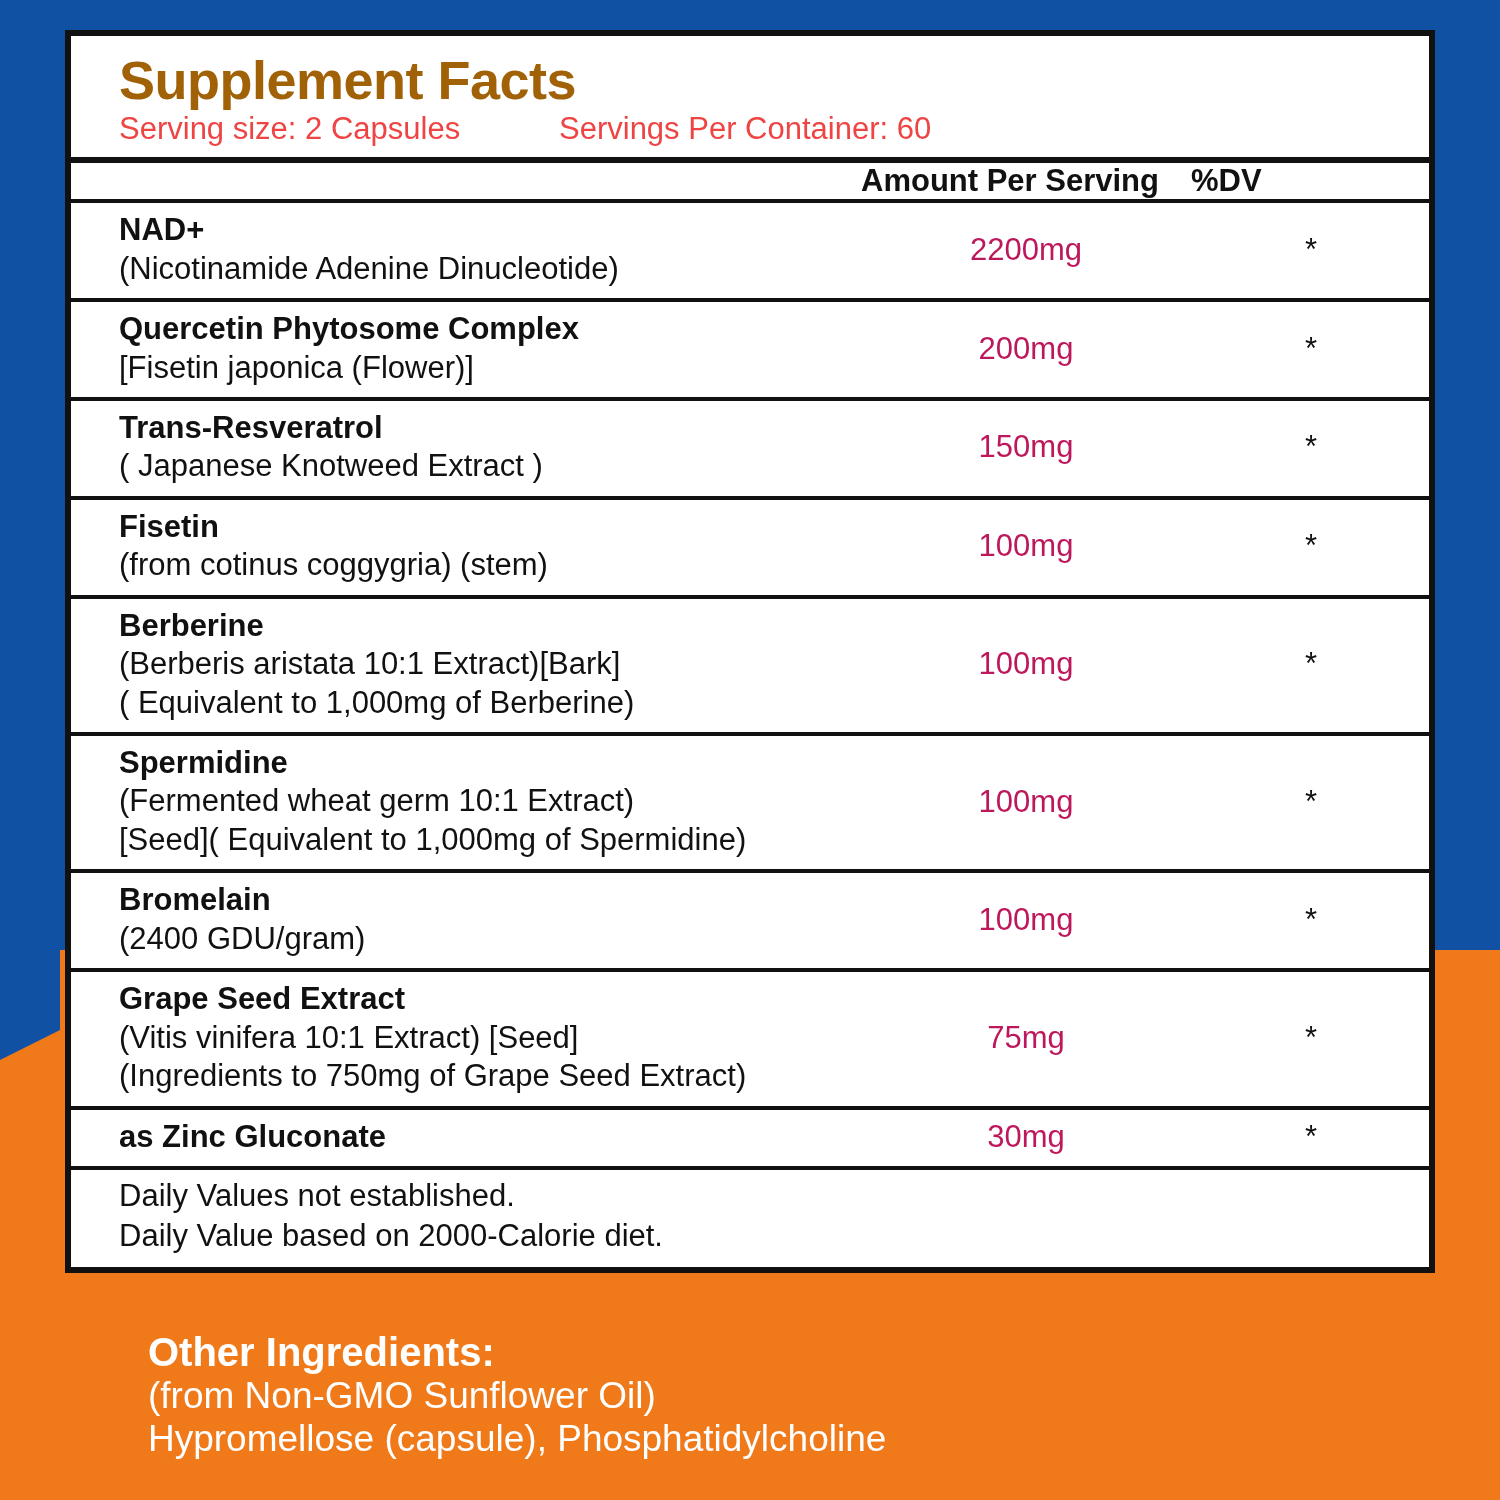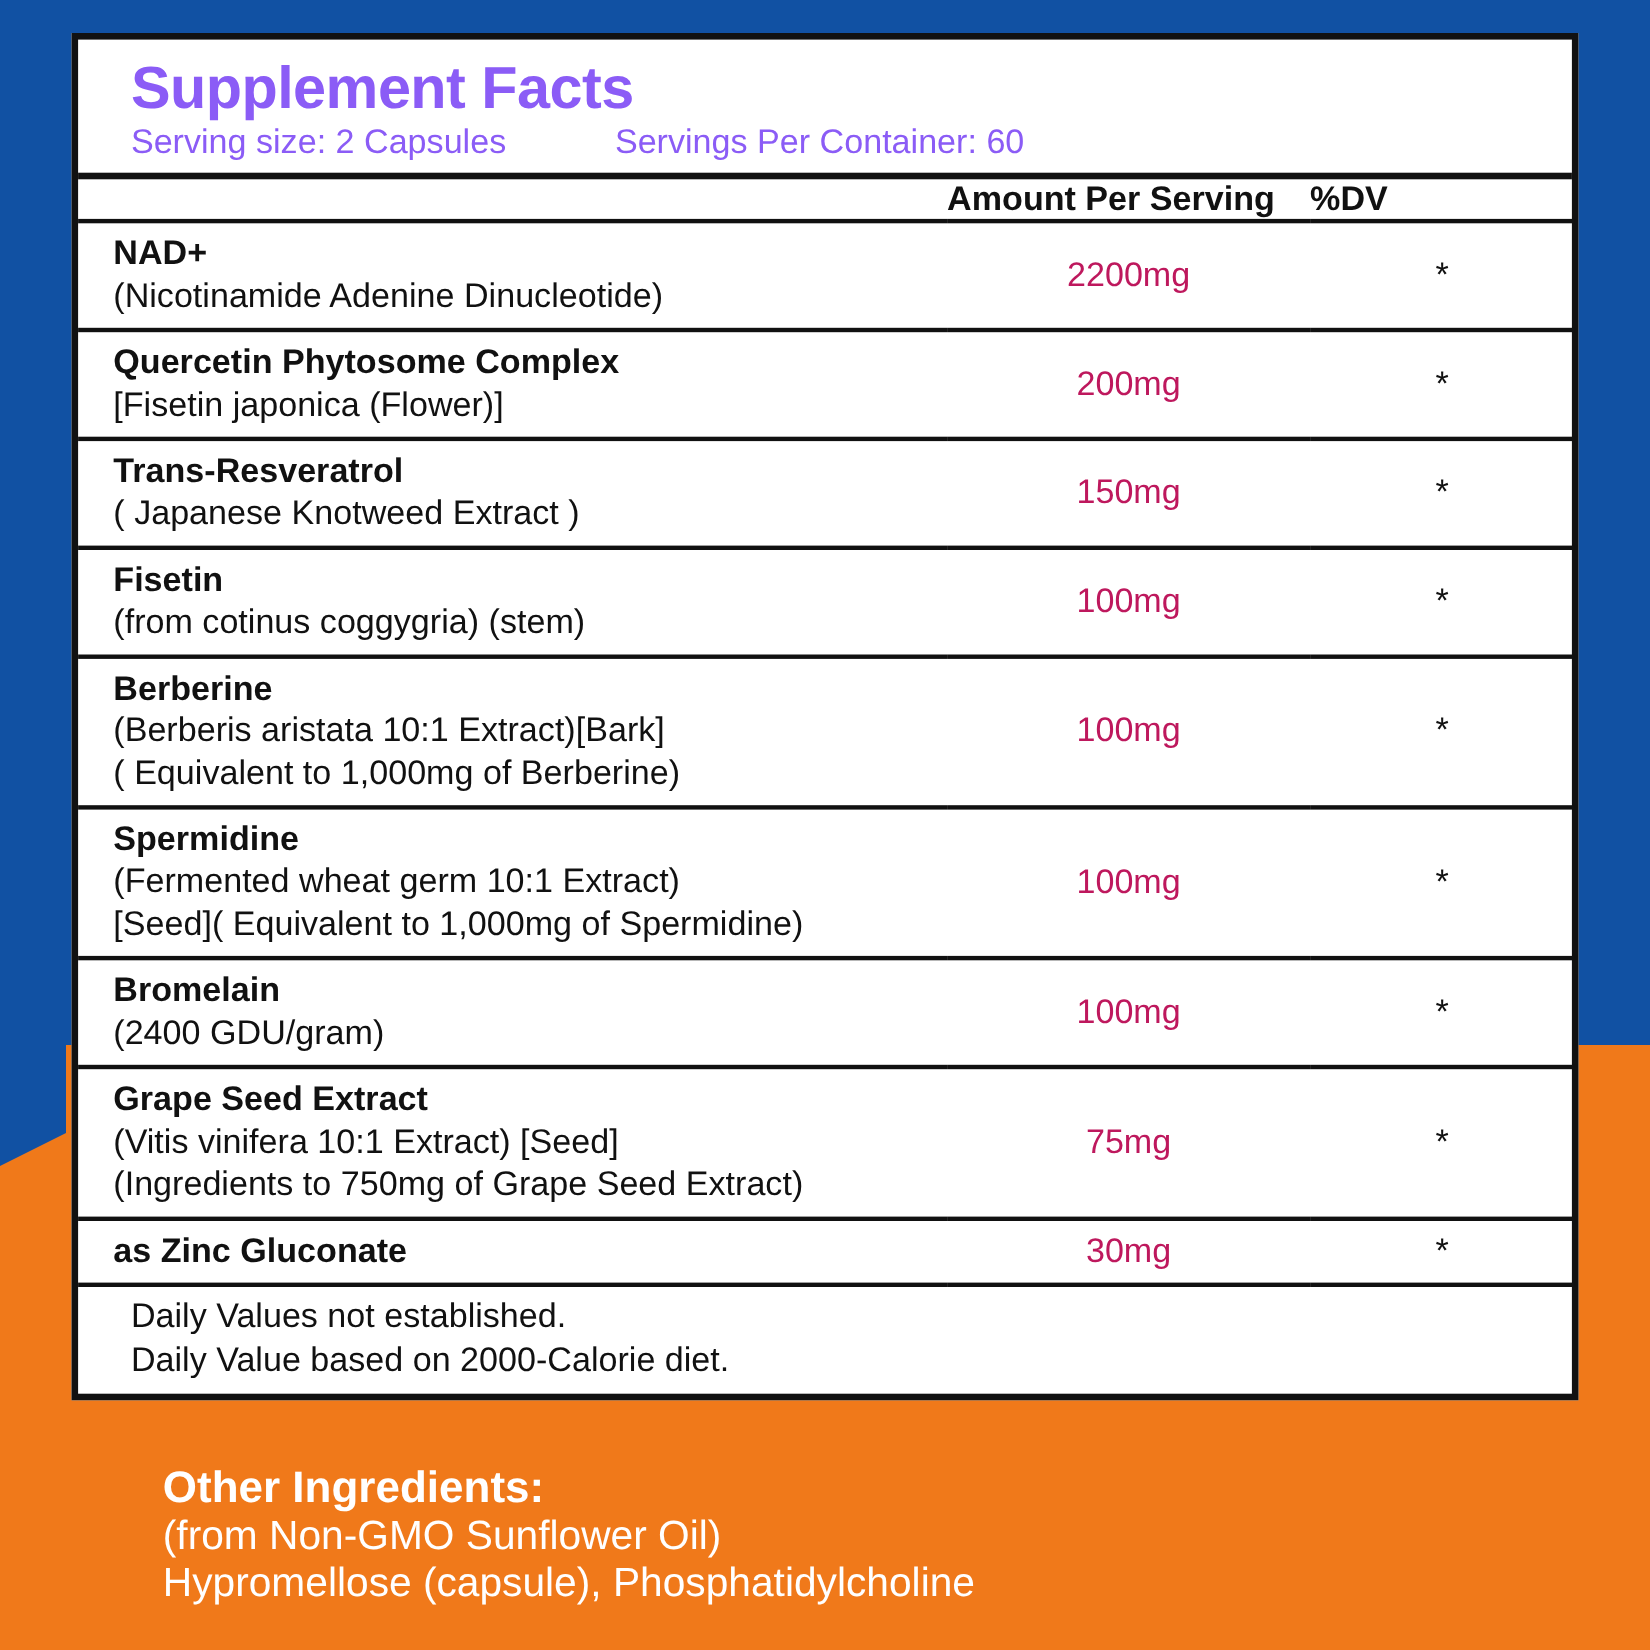--- a/index.html
+++ b/index.html
@@ -38,31 +38,31 @@
     width: 1370px;
     background: #ffffff;
     border: 6px solid #111111;
     box-sizing: border-box;
     padding: 0;
   }
 
   .title {
     font-size: 54px;
     font-weight: bold;
-    color: #8b5cf6;
+    color: #a16207;
     line-height: 1.06;
     padding: 16px 0 2px 48px;
     letter-spacing: -0.5px;
   }
 
   .serving-row {
     display: flex;
     padding: 0 0 10px 48px;
     font-size: 31px;
-    color: #8b5cf6;
+    color: #ef4444;
   }
   .serving-row .ss { width: 440px; }
 
   .rule-thick { border-top: 6px solid #111; }
 
   table.facts {
     width: 100%;
     border-collapse: collapse;
     table-layout: fixed;
   }
@@ -83,21 +83,21 @@
   }
   .hdr .col-name { }
 
   tr.ing {
     border-top: 4px solid #111;
   }
   tr.ing td {
     padding: 8px 0 10px 0;
   }
   .nm {
-    padding-left: 32px;
+    padding-left: 48px;
     font-size: 31px;
     color: #111;
     line-height: 1.24;
   }
   .nm b { font-weight: bold; }
   .nm .sub { font-weight: normal; }
   .amt {
     text-align: center;
     font-size: 31px;
     color: #be185d;

